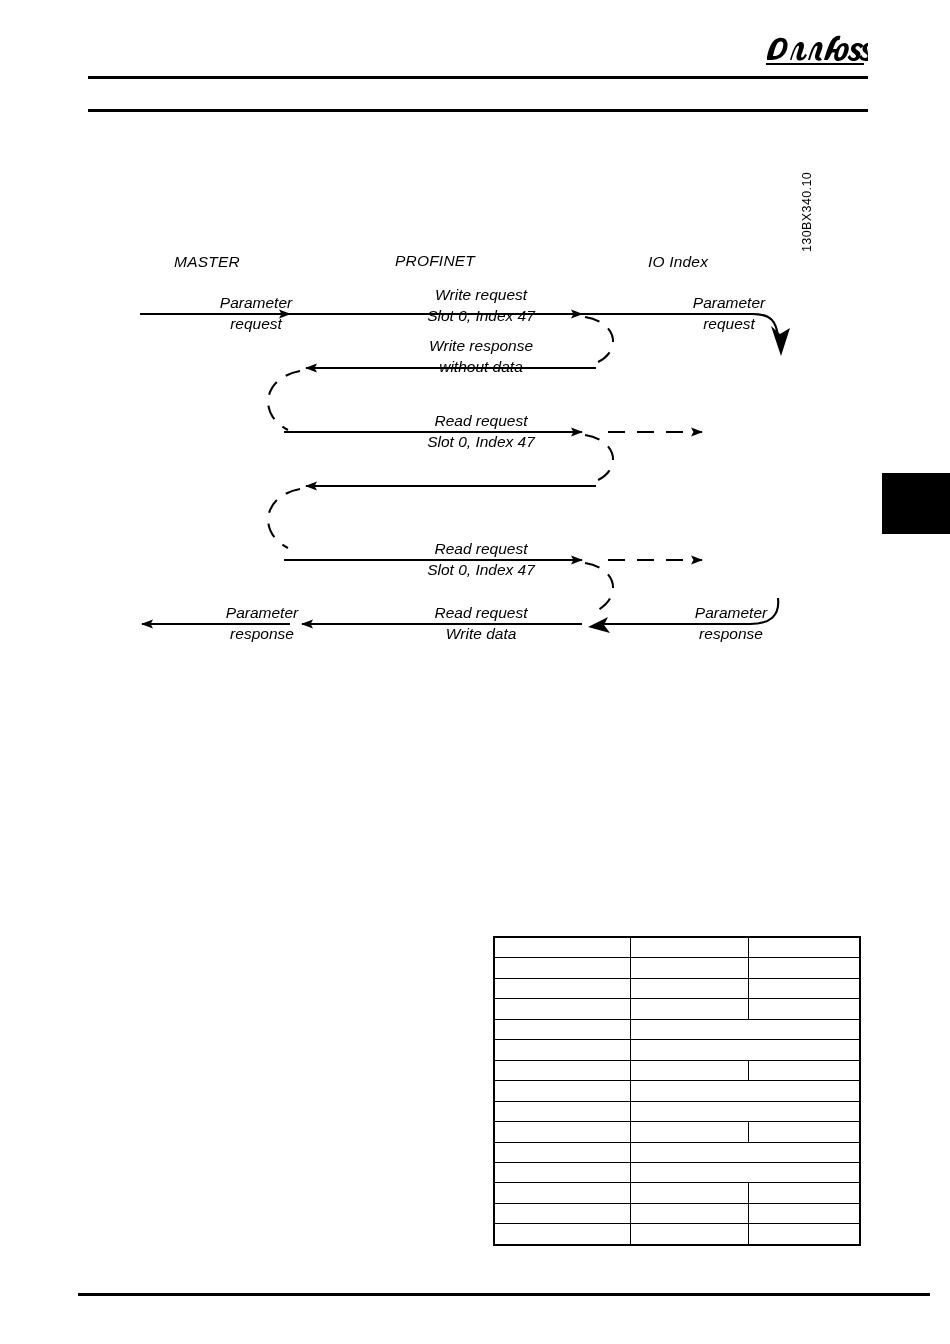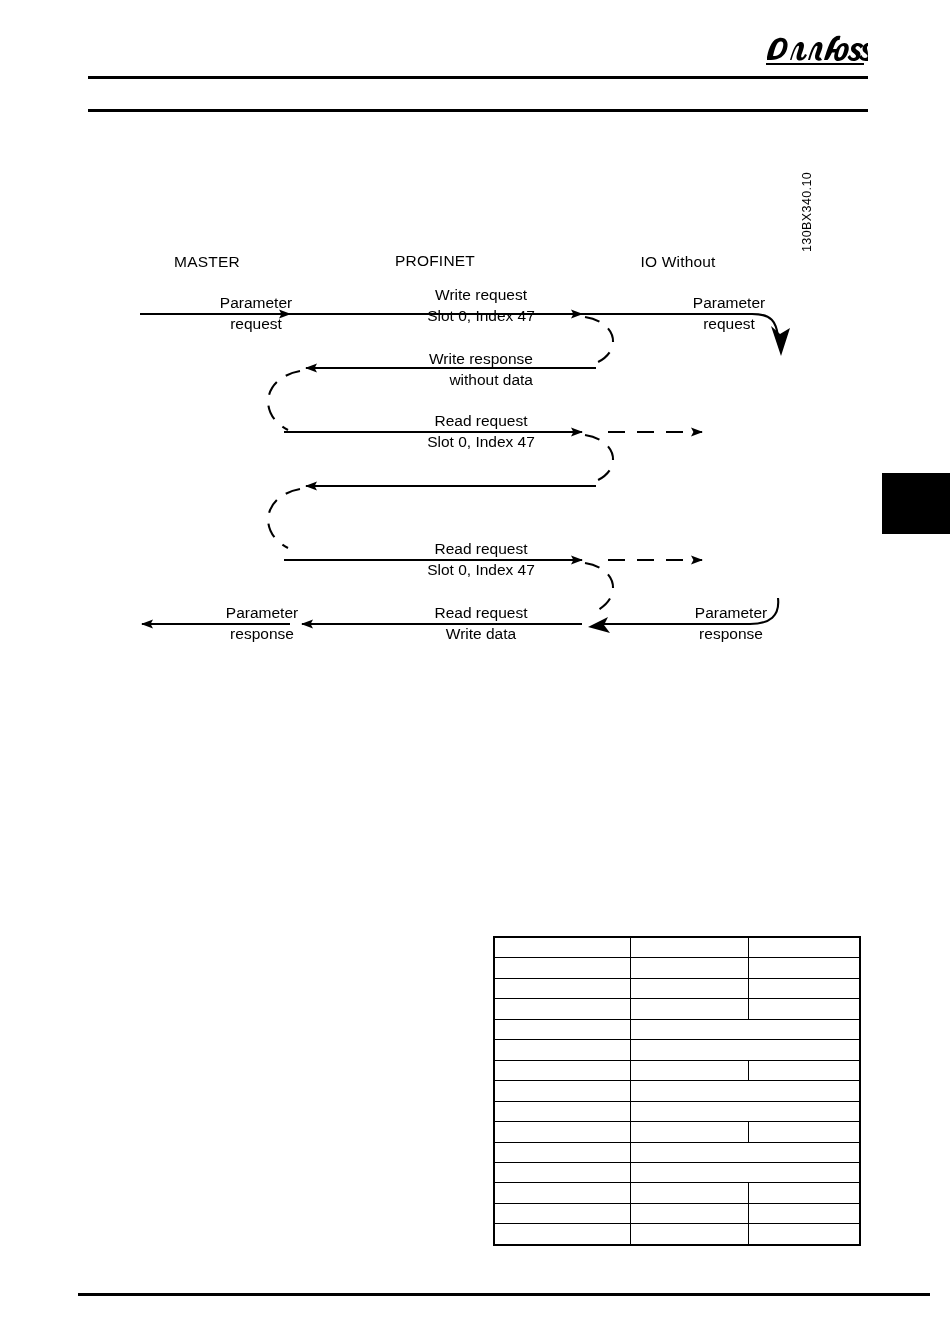--- a/index.html
+++ b/index.html
@@ -53,20 +53,21 @@
     background: #000000;
   }
 
   
   #sequence-diagram {
     position: absolute;
     left: 130px;
     top: 240px;
     width: 700px;
     height: 420px;
+    font-style: italic;
   }
   #sequence-diagram svg { position: absolute; left: 0; top: 0; }
 
   .lane-title {
     position: absolute;
     font-size: 15.5px;
     letter-spacing: 0.2px;
     white-space: nowrap;
     text-align: center;
     transform: translateX(-50%);
@@ -202,38 +203,38 @@
         <line x1="160" y1="384" x2="12" y2="384" marker-end="url(#ah-l)"></line>
         <line x1="452" y1="384" x2="172" y2="384" marker-end="url(#ah-l)"></line>
 
         <path d="M648 358 C650 376 640 384 620 384 L470 384"></path>
         <path d="M478 377 L458 387 L480 393 L474 385 Z" fill="#000" stroke="none"></path>
       </g>
     </svg>
 
     <div class="lane-title" id="lane-title-master">MASTER</div>
     <div class="lane-title" id="lane-title-profinet">PROFINET</div>
-    <div class="lane-title" id="lane-title-iodevice">IO Without</div>
+    <div class="lane-title" id="lane-title-iodevice">IO Index</div>
 
     <div class="msg-label" style="left:80px;  top:52px;">
       <span>Parameter</span>
       <span class="l2">request</span>
     </div>
 
     <div class="msg-label" style="left:305px; top:44px;">
       <span>Write request</span>
       <span class="l2">Slot 0, Index 47</span>
     </div>
 
     <div class="msg-label" style="left:553px; top:52px;">
       <span>Parameter</span>
       <span class="l2">request</span>
     </div>
 
-    <div class="msg-label" style="left:305px; top:108px;text-align:right;">
+    <div class="msg-label" style="left:305px; top:95px;">
       <span>Write response</span>
       <span class="l2">without data</span>
     </div>
 
     <div class="msg-label" style="left:305px; top:170px;">
       <span>Read request</span>
       <span class="l2">Slot 0, Index 47</span>
     </div>
 
 

